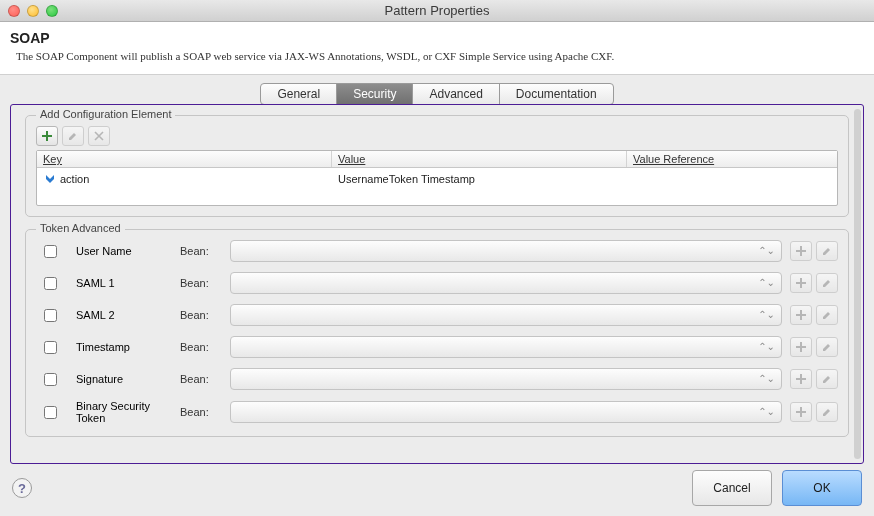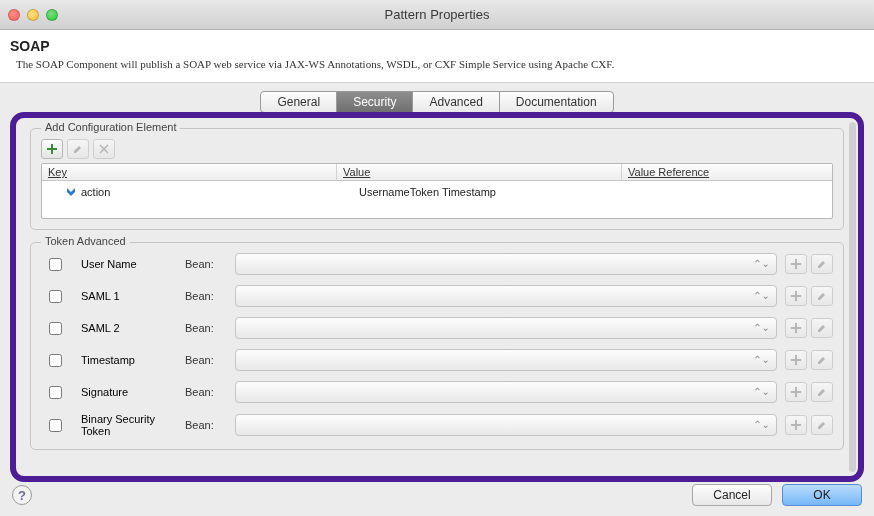--- a/index.html
+++ b/index.html
@@ -5,21 +5,21 @@
 * { box-sizing: border-box; margin: 0; padding: 0; }
 body {
   font-family: "Lucida Grande", "Helvetica Neue", Arial, sans-serif;
   font-size: 11px;
   background: #ececec;
   width: 874px;
   height: 516px;
   overflow: hidden;
 }
 .titlebar {
-  height: 30px;
+  height: 22px;
   background: linear-gradient(#e8e8e8, #d0d0d0);
   border-bottom: 1px solid #b0b0b0;
   display: flex;
   align-items: center;
   padding: 0 8px;
   position: relative;
 }
 .traffic-lights { display: flex; gap: 7px; }
 .light { width: 12px; height: 12px; border-radius: 50%; border: 0.5px solid rgba(0,0,0,0.2); }
 .light.red { background: radial-gradient(circle at 40% 35%, #ff8e87, #ff5f57); }
@@ -50,22 +50,22 @@
   padding: 3px 16px; font-size: 12px; color: #333;
   border-right: 1px solid #9a9a9a;
   cursor: default;
 }
 .tab:last-child { border-right: none; }
 .tab.active {
   background: linear-gradient(#8d8d8d, #707070);
   color: #fff;
 }
 .content-area {
-  border: 6px solid #4c1d95;
-  border-radius: 14px;
+  border: 1px solid #4c1d95;
+  border-radius: 3px;
   background: #ececec;
   padding: 10px 14px 14px;
   margin-top: -1px;
   position: relative;
 }
 .scrollbar-mock {
   position: absolute; right: 2px; top: 4px; bottom: 4px; width: 7px;
   background: #d0d0d0; border-radius: 4px;
 }
 .groupbox {
@@ -90,21 +90,21 @@
 }
 .icon-btn.disabled { opacity: 0.55; color: #888; }
 .table {
   border: 1px solid #b7b7b7; background: #fff; border-radius: 2px;
 }
 .thead { display: flex; background: linear-gradient(#fdfdfd,#ededed); border-bottom: 1px solid #c7c7c7; }
 .th { padding: 2px 6px; font-size: 11px; color: #333; border-right: 1px solid #d3d3d3; text-decoration: underline; }
 .th.key { flex: 0 0 295px; }
 .th.val { flex: 1; }
 .th.ref { flex: 0 0 210px; border-right: none; }
-.trow { display: flex; padding: 1px 16px; }
+.trow { display: flex; padding: 1px 0; }
 .td { padding: 1px 6px; font-size: 11px; color: #222; display: flex; align-items: center; gap: 4px; }
 .td.key { flex: 0 0 295px; }
 .td.val { flex: 1; }
 .td.ref { flex: 0 0 210px; }
 .row-icon {
   width: 13px; height: 13px; display: inline-flex; align-items: center; justify-content: center;
   color: #2a7bd1; font-weight: bold; font-size: 10px;
 }
 .tbody { padding: 2px 0 18px; }
 .validator-row {
@@ -128,21 +128,21 @@
   padding: 6px 12px 10px;
 }
 .help {
   width: 20px; height: 20px; border: 1.5px solid #9a9a9a; border-radius: 50%;
   display: flex; align-items: center; justify-content: center;
   color: #6a6a9a; font-weight: bold; font-size: 13px;
   background: #f3f3f3;
 }
 .footer-btns { display: flex; gap: 10px; }
 .btn {
-  min-width: 80px; height: 22px; border: 1px solid #a7a7a7; border-radius: 4px;
+  min-width: 80px; height: 36px; border: 1px solid #a7a7a7; border-radius: 4px;
   background: linear-gradient(#fdfdfd,#e7e7e7); font-size: 12px; color: #222;
   display: flex; align-items: center; justify-content: center;
 }
 .btn.primary {
   border-color: #5a8ed4;
   background: linear-gradient(#b9dcff,#77b7f5);
   color: #1a1a1a;
 }
 </style>
 </head>

